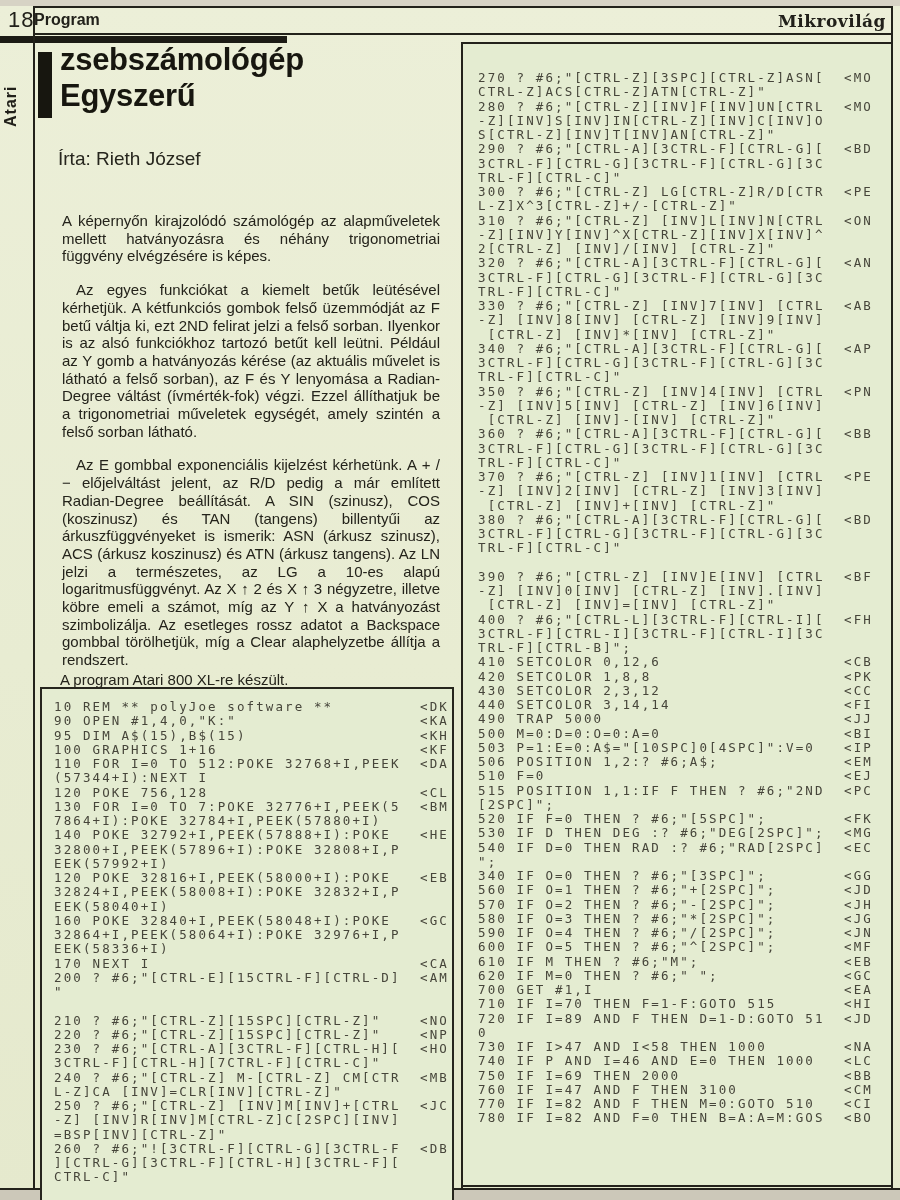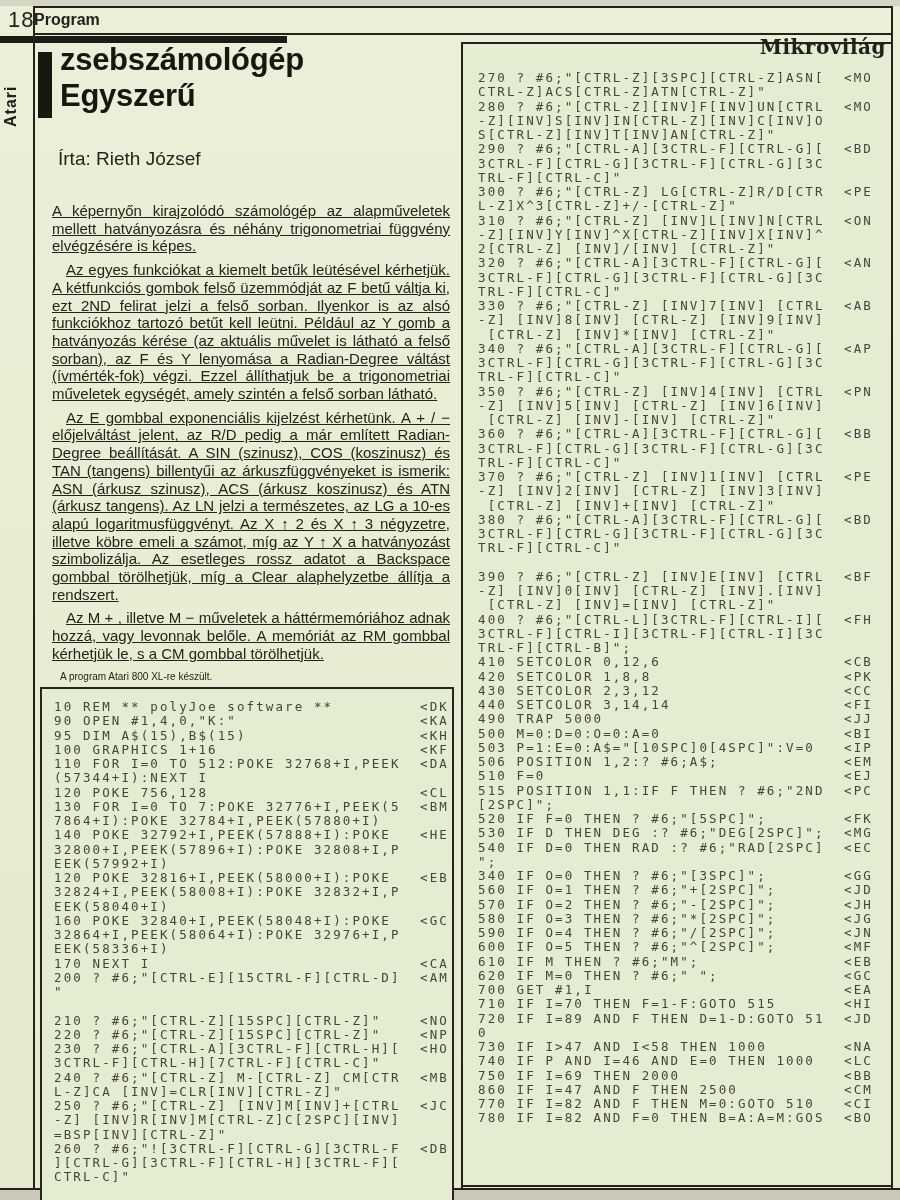--- a/index.html
+++ b/index.html
@@ -6,34 +6,34 @@
   #page{position:relative;width:900px;height:1200px;overflow:hidden;
         background:linear-gradient(180deg,#ecefd8 0%,#e8ecd2 55%,#e5e9cd 100%);
         font-family:"Liberation Sans",sans-serif;color:#21201a;}
   .edge-top{position:absolute;left:0;top:0;width:900px;height:6px;background:#d7d3c5;}
   .edge-bottom{position:absolute;left:0;top:1190px;width:900px;height:10px;background:#ccc8b9;}
   .hline{position:absolute;background:#23221b;height:2px;}
   .vline{position:absolute;background:#23221b;width:2px;}
   .thickbar{position:absolute;left:0;top:36px;width:287px;height:7px;background:#1c1b15;}
   .pagenum{position:absolute;left:8px;top:7px;font-size:22px;font-weight:normal;letter-spacing:1px;}
   .section{position:absolute;left:34px;top:11px;font-size:16px;font-weight:bold;}
-  .magazine{position:absolute;right:14px;top:11px;font-size:20px;font-weight:bold;
-            font-family:"DejaVu Serif",serif;letter-spacing:.5px;margin-top:24px;}
+  .magazine{position:absolute;right:14px;top:11px;font-size:17px;font-weight:bold;
+            font-family:"DejaVu Serif",serif;letter-spacing:.5px;}
   .platform{position:absolute;left:2px;top:58px;width:26px;height:96px;
             writing-mode:vertical-rl;transform:rotate(180deg);
             font-size:16px;font-weight:bold;text-align:center;letter-spacing:1px;}
   .titlebar{position:absolute;left:38px;top:52px;width:14px;height:66px;background:#17160f;}
   .title{position:absolute;left:60px;top:42px;font-size:31px;line-height:36px;
          font-weight:bold;letter-spacing:-.3px;color:#17160f;}
   .byline{position:absolute;left:58px;top:148px;font-size:19px;color:#26251d;}
   .article{position:absolute;left:46px;top:196px;width:410px;
            font-size:15px;line-height:17.7px;text-align:justify;color:#24231b;}
-  .article p{margin:6px;text-decoration:underline;}
+  .article p{margin:16px;}
   .article p.ind{text-indent:14px;}
-  .closing{position:absolute;left:46px;top:671px;width:410px;font-size:10px;
+  .closing{position:absolute;left:46px;top:671px;width:410px;font-size:15px;
            text-indent:14px;color:#24231b;}
   
   .codebox{position:absolute;left:40px;top:687px;width:414px;height:544px;
            border:2px solid #26251d;background:#e4ecd1;box-sizing:border-box;
            padding:10px 0 0 12px;overflow:hidden;}
   .rightcol{position:absolute;left:463px;top:44px;width:428px;height:1142px;
             background:#e4ecd1;padding:26px 0 0 15px;box-sizing:border-box;overflow:hidden;}
   .code{font-family:"DejaVu Sans Mono",monospace;font-size:12.5px;color:#46453a;}
   .cl{position:relative;height:14.25px;white-space:pre;}
   .ct{white-space:pre;letter-spacing:2.1px;}
@@ -111,21 +111,21 @@
         <div class="cl"><span class="ct">600 IF O=5 THEN ? #6;"^[2SPC]";</span><span class="cc">&lt;MF</span></div>
         <div class="cl"><span class="ct">610 IF M THEN ? #6;"M";</span><span class="cc">&lt;EB</span></div>
         <div class="cl"><span class="ct">620 IF M=0 THEN ? #6;" ";</span><span class="cc">&lt;GC</span></div>
         <div class="cl"><span class="ct">700 GET #1,I</span><span class="cc">&lt;EA</span></div>
         <div class="cl"><span class="ct">710 IF I=70 THEN F=1-F:GOTO 515</span><span class="cc">&lt;HI</span></div>
         <div class="cl"><span class="ct">720 IF I=89 AND F THEN D=1-D:GOTO 51</span><span class="cc">&lt;JD</span></div>
         <div class="cl"><span class="ct">0</span></div>
         <div class="cl"><span class="ct">730 IF I&gt;47 AND I&lt;58 THEN 1000</span><span class="cc">&lt;NA</span></div>
         <div class="cl"><span class="ct">740 IF P AND I=46 AND E=0 THEN 1000</span><span class="cc">&lt;LC</span></div>
         <div class="cl"><span class="ct">750 IF I=69 THEN 2000</span><span class="cc">&lt;BB</span></div>
-        <div class="cl"><span class="ct">860 IF I=47 AND F THEN 2500</span><span class="cc">&lt;CM</span></div>
+        <div class="cl"><span class="ct">760 IF I=47 AND F THEN 3100</span><span class="cc">&lt;CM</span></div>
         <div class="cl"><span class="ct">770 IF I=82 AND F THEN M=0:GOTO 510</span><span class="cc">&lt;CI</span></div>
         <div class="cl"><span class="ct">780 IF I=82 AND F=0 THEN B=A:A=M:GOS</span><span class="cc">&lt;BO</span></div>
       </div>
   </div>
 
   <div class="hline" style="left:33px;top:6px;width:860px;"></div>
   <div class="hline" style="left:33px;top:33px;width:860px;height:1.5px;"></div>
   <div class="thickbar"></div>
   <div class="vline" style="left:33px;top:6px;height:1184px;width:1.5px;"></div>
   <div class="vline" style="left:461px;top:42px;height:1146px;"></div>

